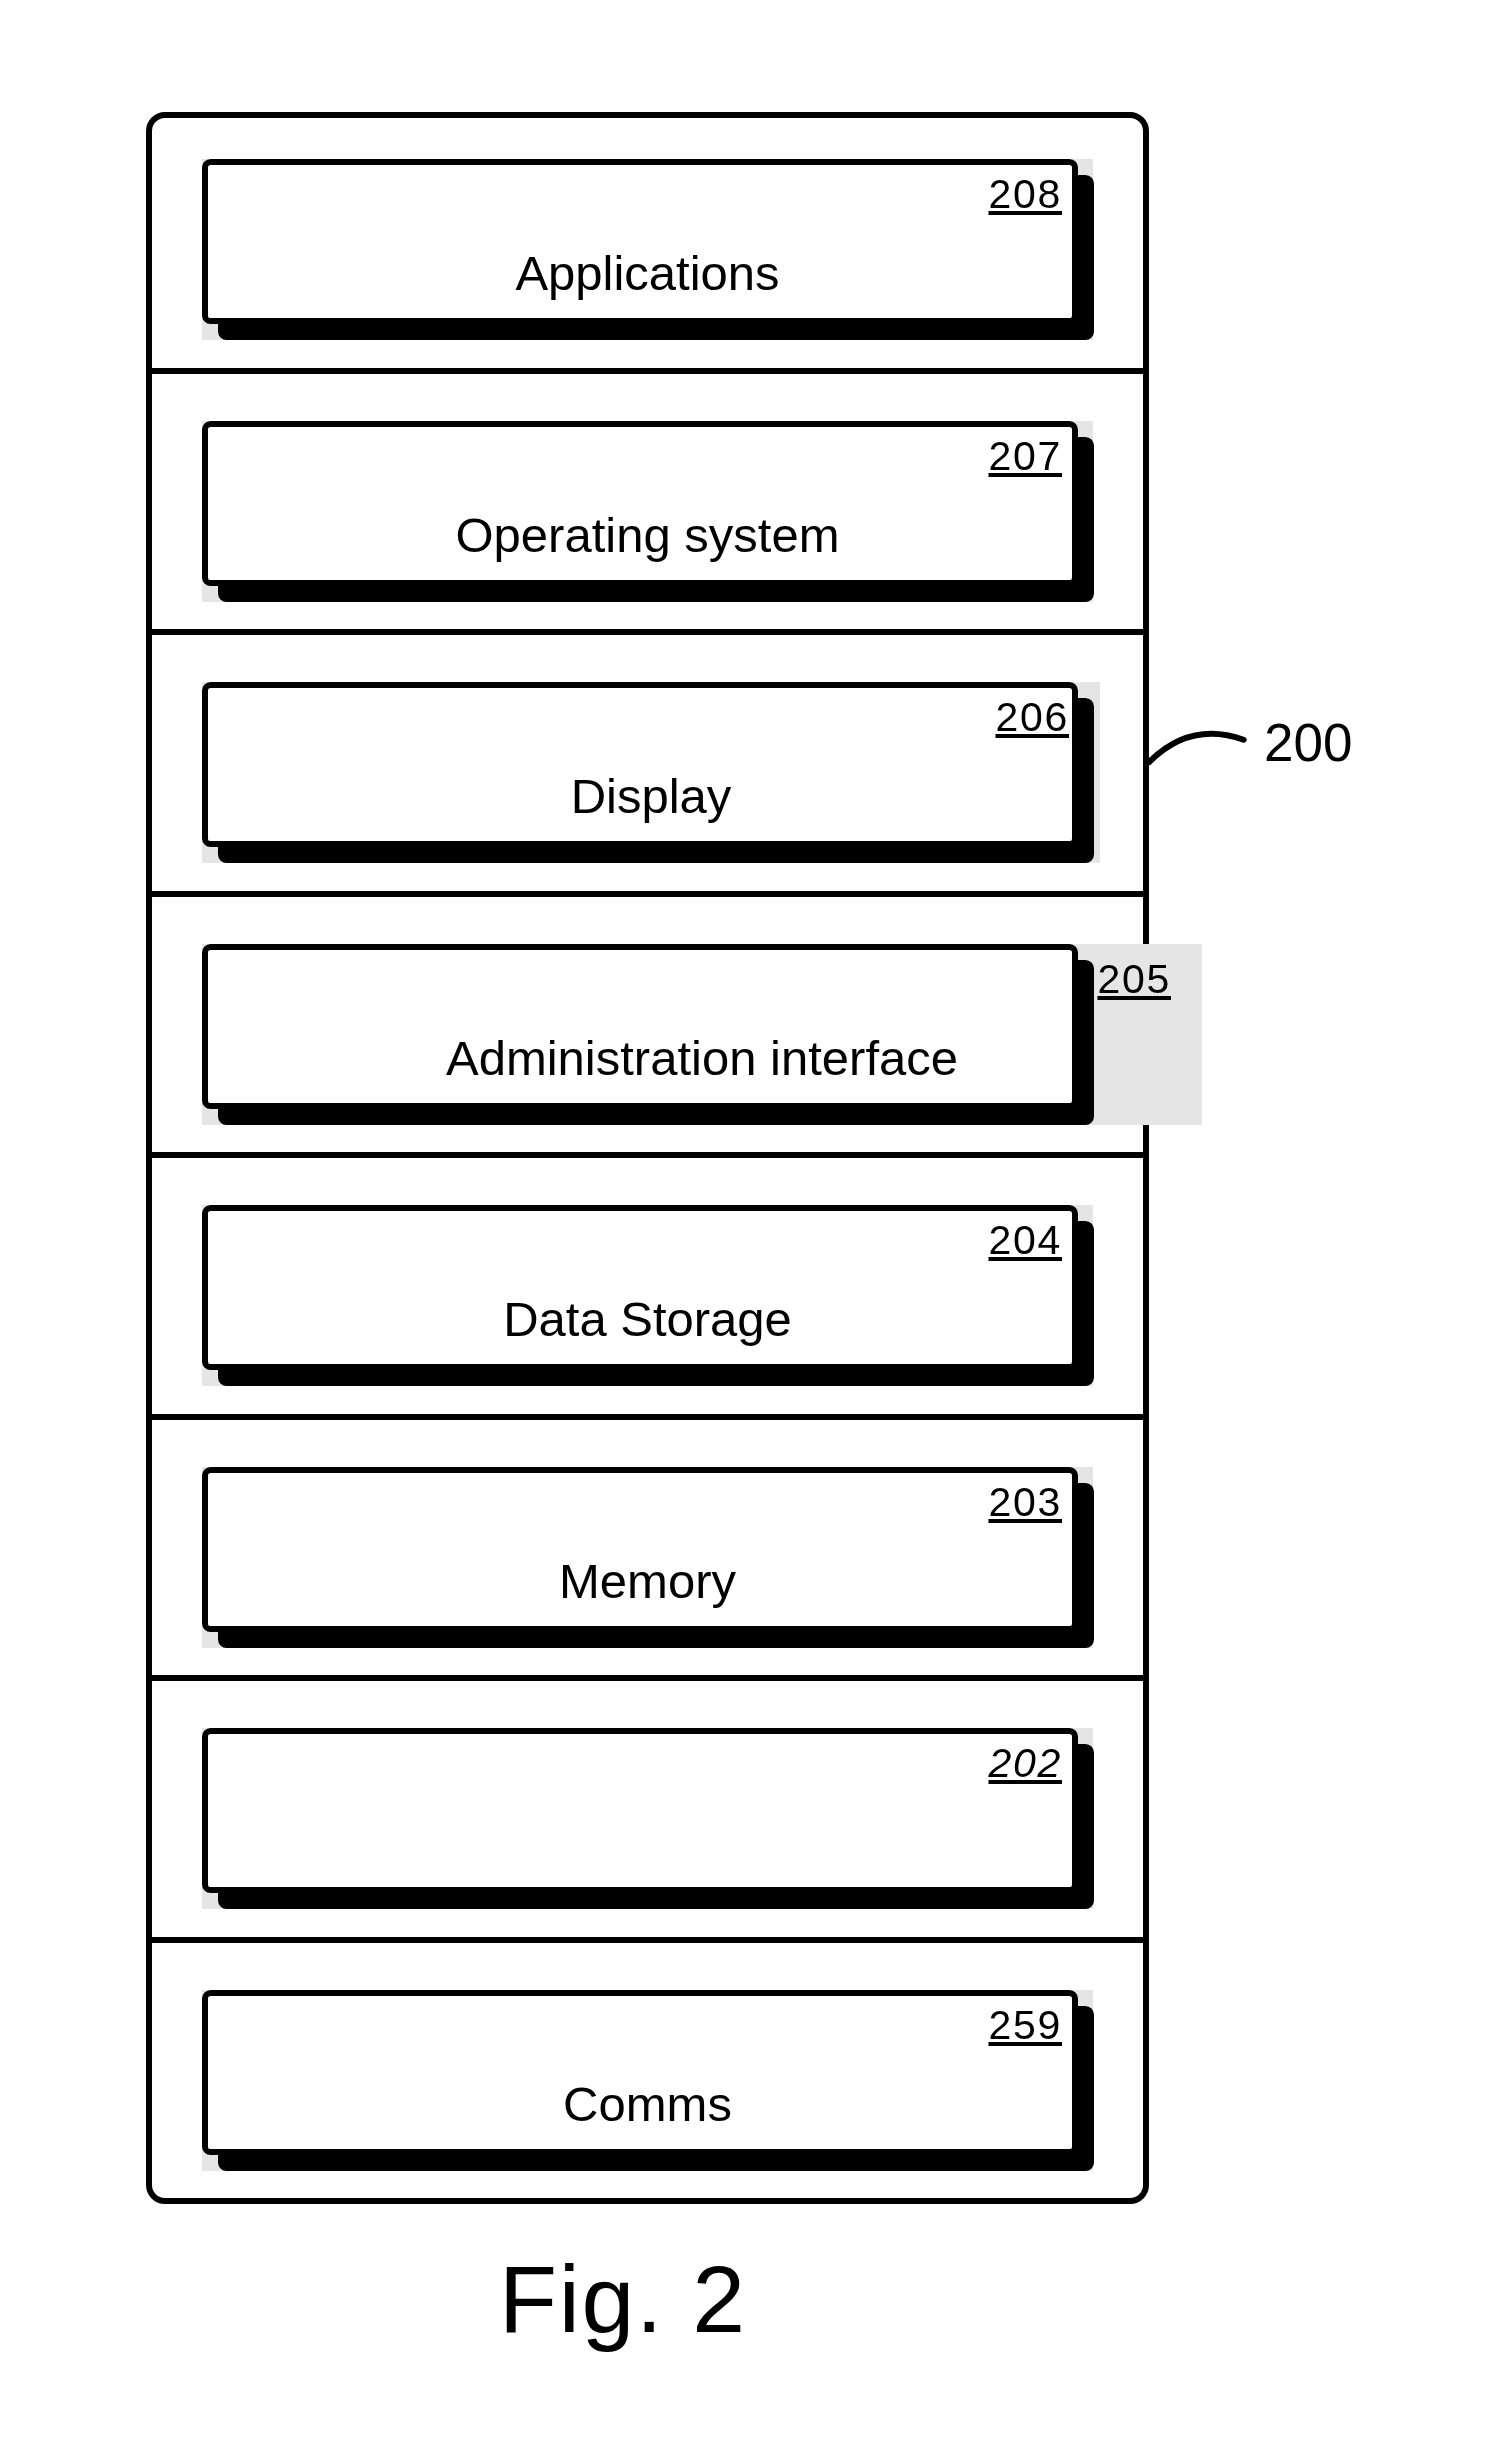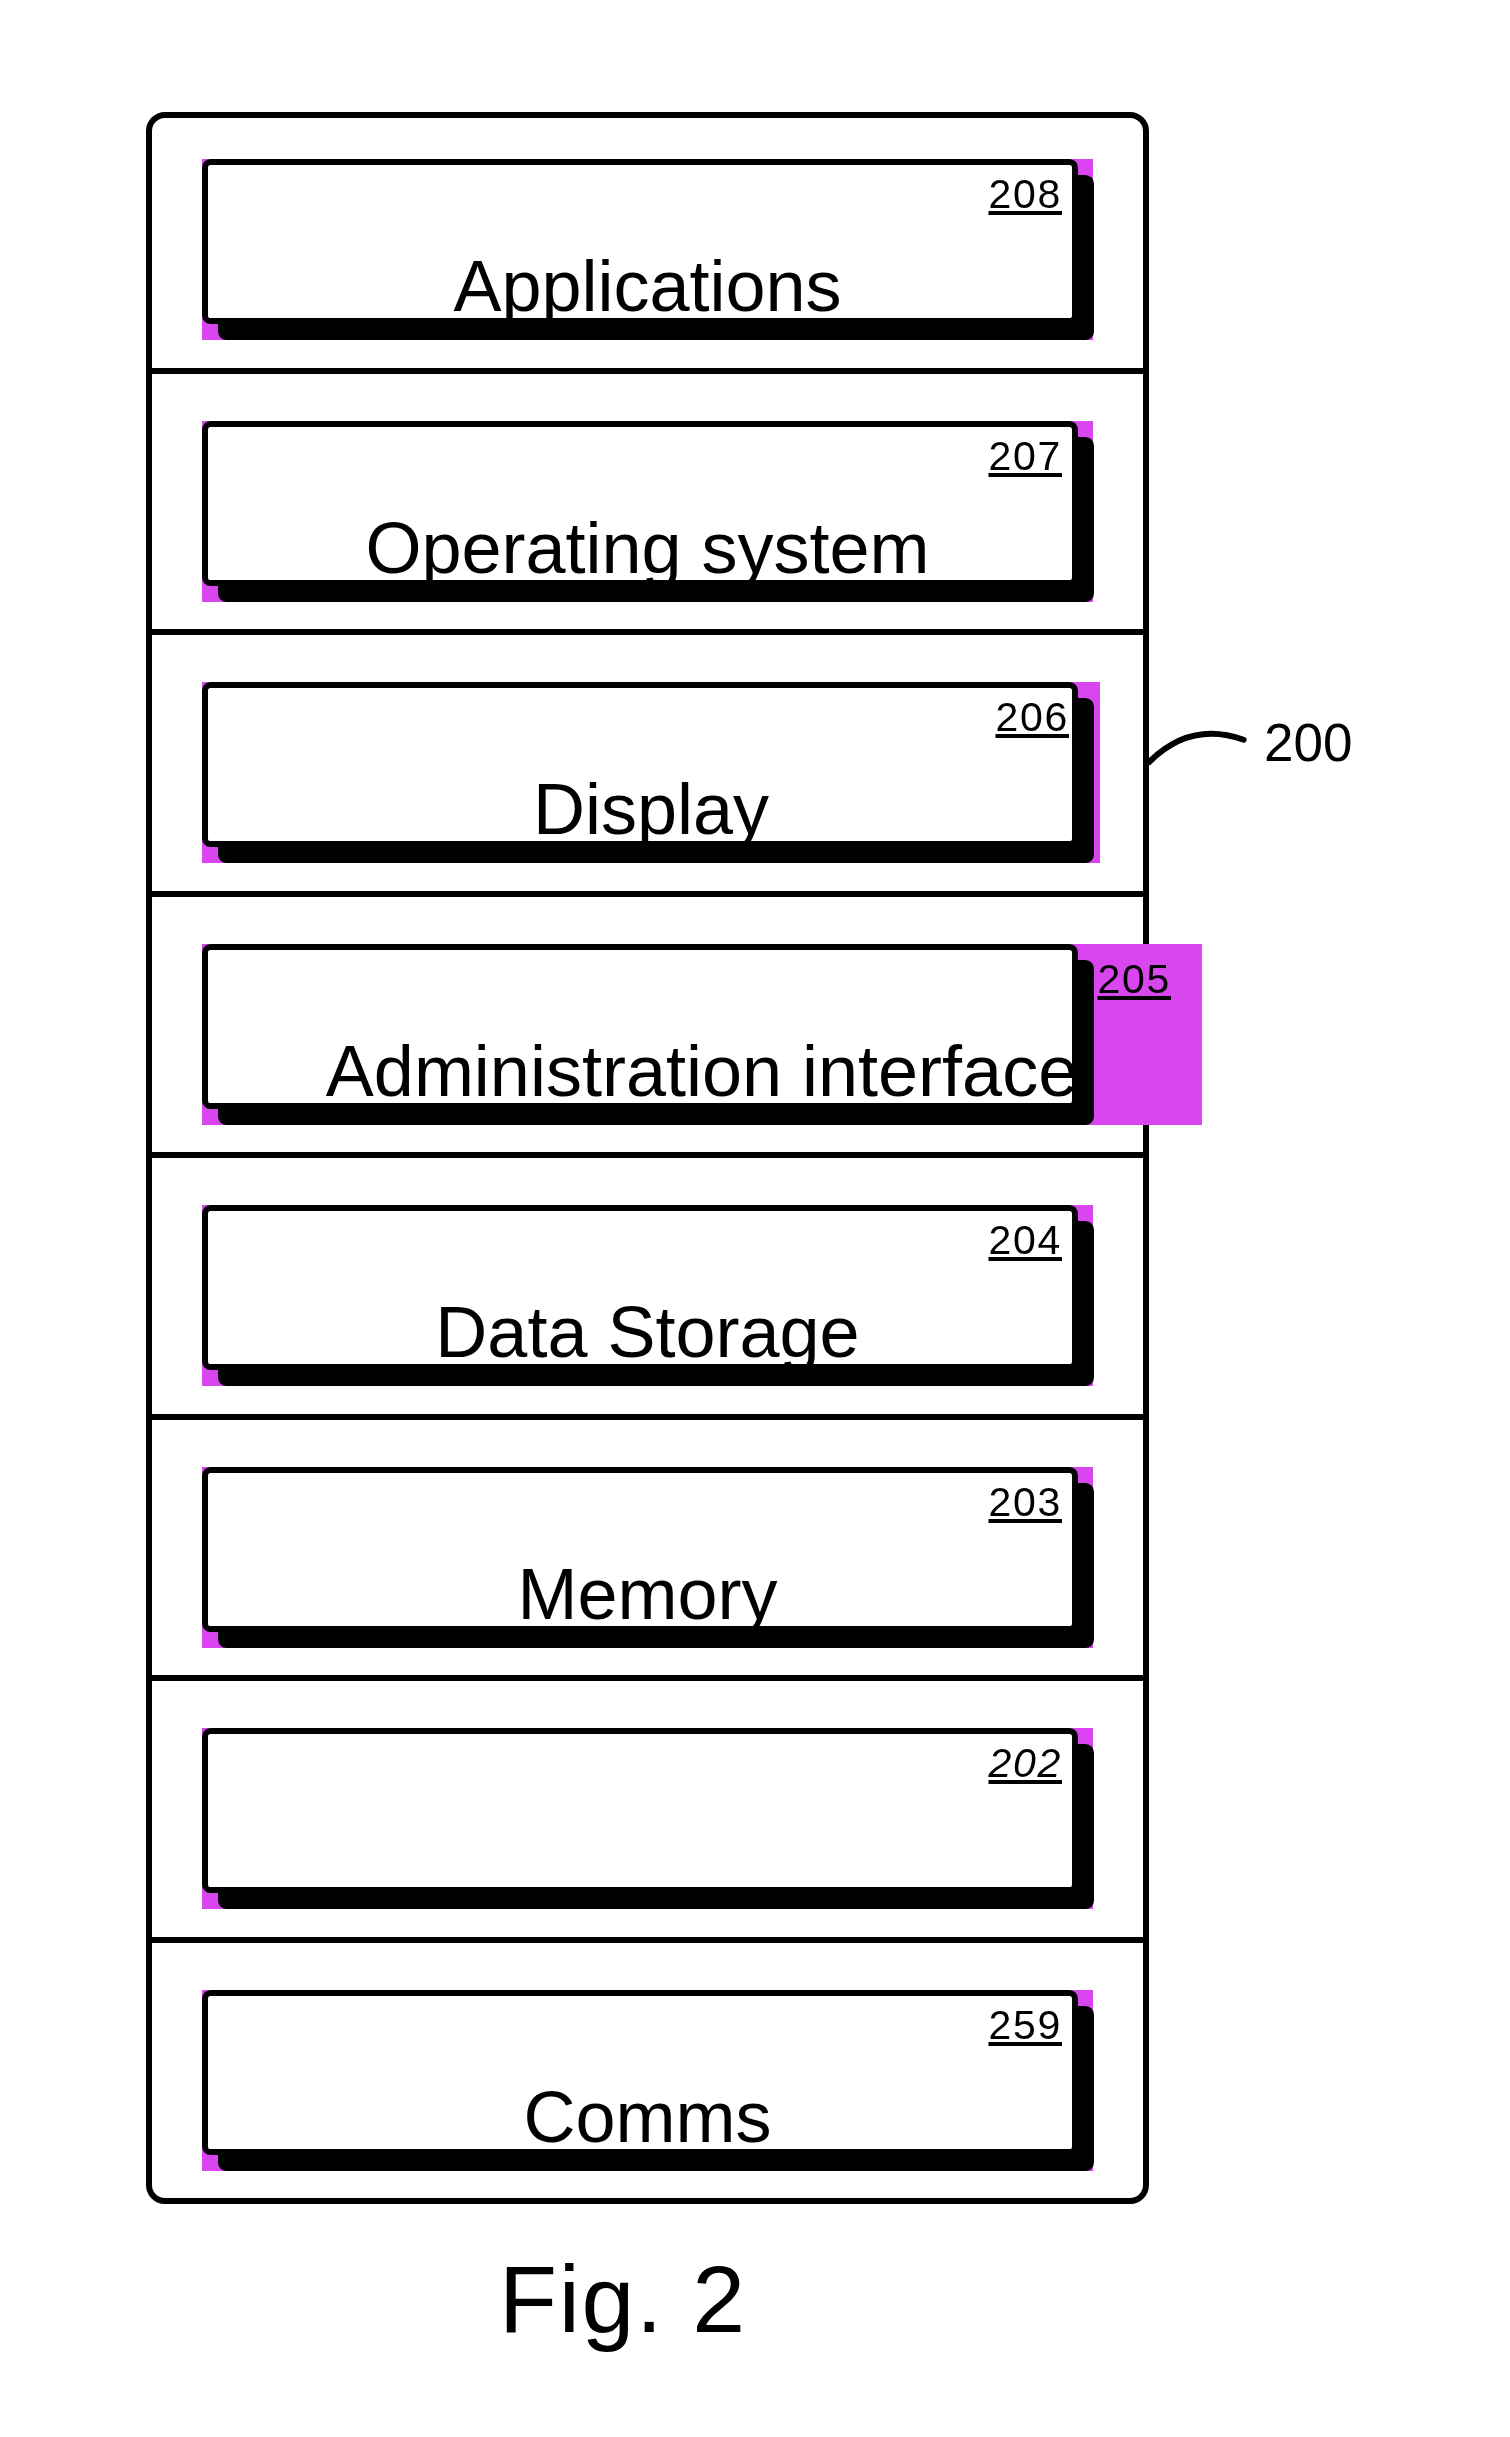--- a/index.html
+++ b/index.html
@@ -25,21 +25,21 @@
     left: 146px;
     width: 1003px;
     box-sizing: border-box;
     border-left: 6px solid #000;
     border-right: 6px solid #000;
     border-bottom: 6px solid #000;
   }
   .block {
     position: absolute;
     box-sizing: border-box;
-    background: #d946ef;
+    background: #e5e5e5;
   }
   .block .shadow {
     position: absolute;
     background: #000;
     border-radius: 8.6px;
     box-sizing: border-box;
     z-index: 1;
   }
   .block .face {
     position: absolute;
@@ -56,21 +56,21 @@
     font-size: 41px;
     text-decoration: underline;
     z-index: 3;
     letter-spacing: 1.7px;
   }
   .block .label {
     position: absolute;
     left: 0;
     right: 0;
     text-align: center;
-    font-size: 72px;
+    font-size: 49px;
     z-index: 3;
     top: 86px;
   }
   .leader {
     position: absolute;
     z-index: 5;
   }
   .leader svg { display: block; }
   .sys-label {
     position: absolute;

